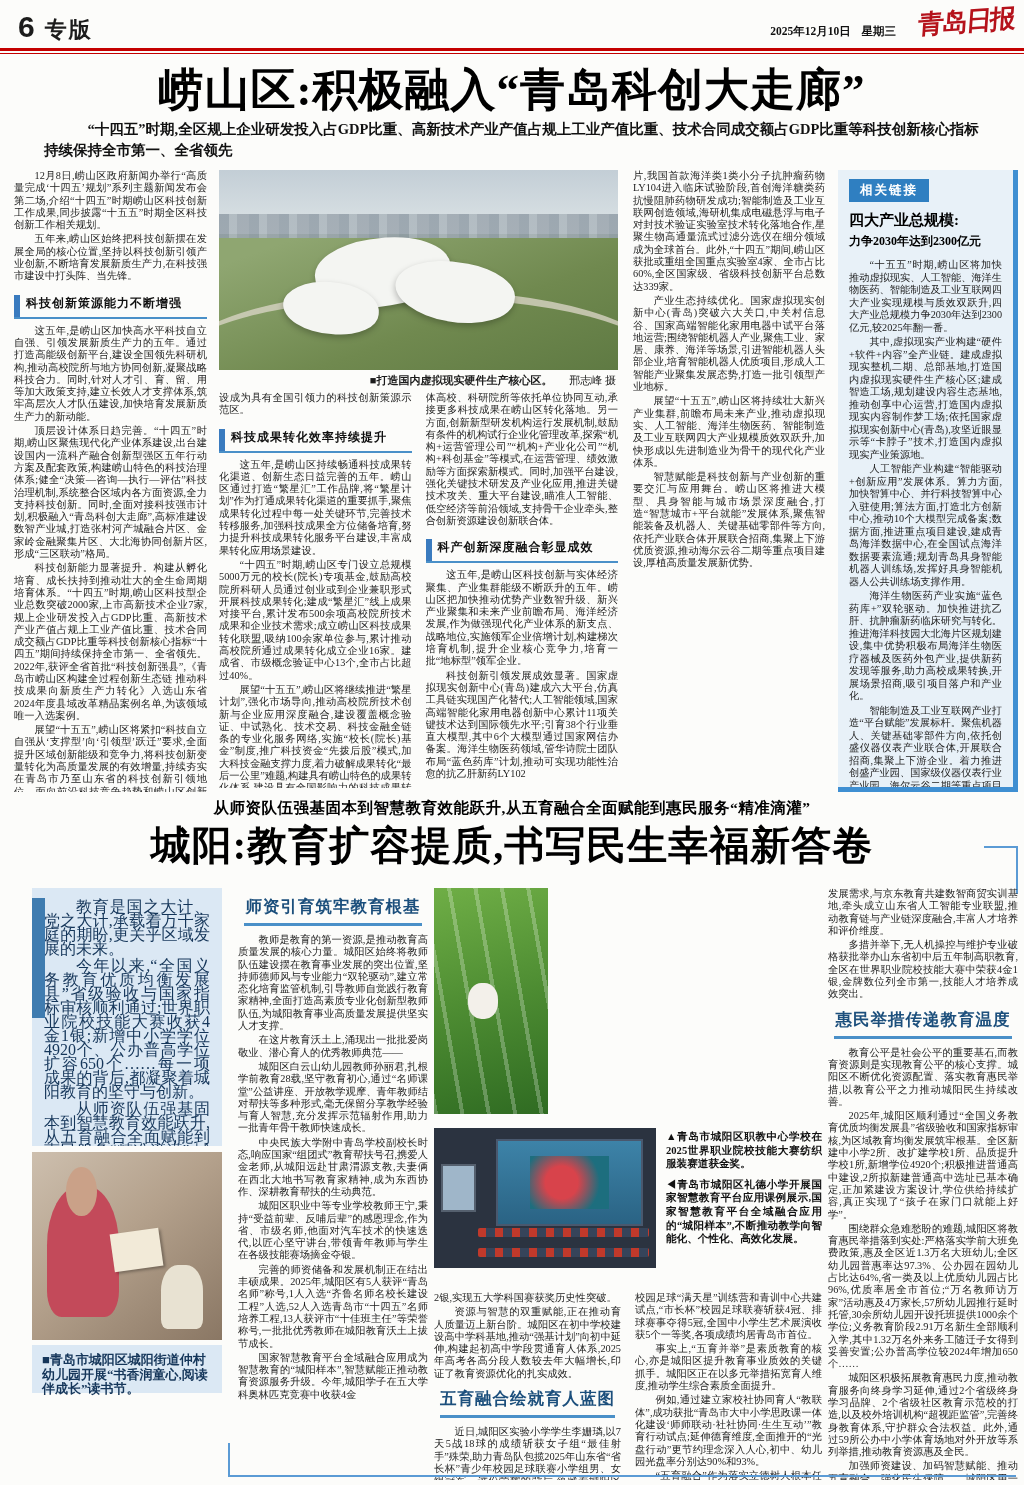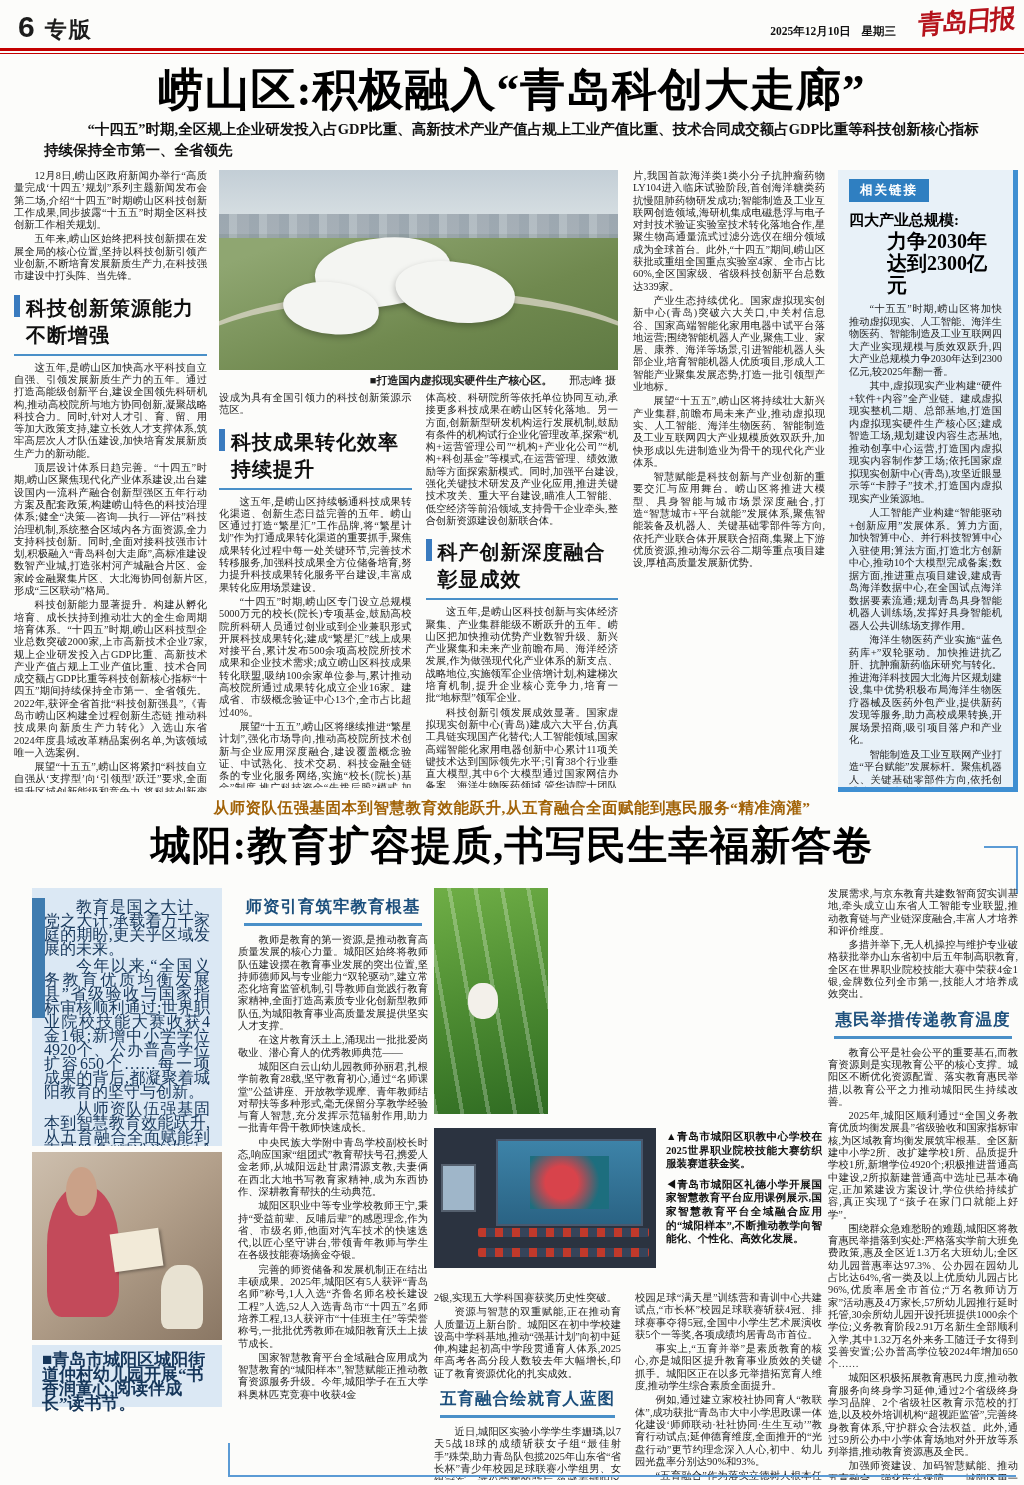--- a/index.html
+++ b/index.html
@@ -26,21 +26,21 @@
   .col { position:absolute; top:0; height:100%; overflow:hidden; }
   .tc1 { left:14px;  width:193px; }
   .tmid{ left:219px; width:399px; }
   .tc4 { left:633px; width:192px; }
   .tsb { left:838px; width:180px; }
 
   .bodytext p { font-size:10.3px; line-height:12.3px; text-align:justify; text-indent:2em;
                 margin-bottom:2px; color:#1d1d1d; }
   .bodytext p.noindent { text-indent:0; }
 
-  .sec-h { position:relative; display:block; font-size:20px; font-weight:bold; color:#101010;
+  .sec-h { position:relative; display:block; font-size:12px; font-weight:bold; color:#101010;
            font-family:"Liberation Sans", sans-serif; letter-spacing:1px;
            padding:6px 0 5px 12px; margin:6px 0 6px; border-bottom:2px solid #4a90c8; }
   .sec-h::before { content:""; position:absolute; left:0; top:6px; width:6px; height:22px; background:#3a7bbf; }
 
   .t-photo { position:relative; width:399px; height:200px; overflow:hidden; background:#9fb2a0; }
   .t-photo .sky  { position:absolute; top:0; left:0; right:0; height:32%;
                    background:linear-gradient(#c3ced6,#dde4e6); }
   .t-photo .cityline { position:absolute; top:22%; left:0; right:0; height:14%;
                    background:repeating-linear-gradient(90deg,#8e9aa4 0 10px,#aab4bb 10px 18px,#98a2ab 18px 30px); opacity:.8; }
   .t-photo .ground { position:absolute; top:34%; left:0; right:0; bottom:0;
@@ -55,26 +55,26 @@
   .t-caption { height:22px; line-height:20px; text-align:right; font-size:11px; font-weight:bold; padding-right:2px; }
   .t-caption .credit { margin-left:14px; font-weight:normal; }
   .t-textrow { display:flex; gap:14px; height:396px; }
   .t-textrow .subcol { flex:1; overflow:hidden; }
 
   
   .tsb { background:#e8f1f8; border-right:5px solid #3f8fd2; border-bottom:5px solid #3f8fd2; padding:9px 11px; }
   .sb-tag { display:inline-block; background:#2f7fc1; color:#fff; font-size:12.5px; font-weight:bold;
             font-family:"Liberation Sans", sans-serif; padding:3px 11px; margin-bottom:8px; letter-spacing:2px; }
   .sb-title1 { font-size:15px; font-weight:900; color:#000; line-height:20px; }
-  .sb-title2 { font-size:20px; font-weight:900; color:#000; line-height:22px; margin-bottom:7px;margin-left:38px; }
+  .sb-title2 { font-size:12px; font-weight:900; color:#000; line-height:22px; margin-bottom:7px; }
   .tsb p { font-size:10.2px; line-height:12.5px; text-align:justify; text-indent:2em; color:#222; margin-bottom:2px; }
 
   
   .b-kicker   { position:absolute; top:798px; left:0; width:100%; text-align:center;
-                font-size:15.5px; font-weight:bold; color:#a16207; letter-spacing:.5px; }
+                font-size:15.5px; font-weight:bold; color:#000000; letter-spacing:.5px; }
   .b-headline { position:absolute; top:818px; left:0; width:100%; text-align:center;
                 font-size:40px; font-weight:900; letter-spacing:1px; color:#000; }
   .b-content  { position:absolute; top:888px; left:0; width:1024px; height:592px; }
   .bc1 { left:32px;  width:190px; }
   .bc2 { left:238px; width:190px; }
   .bmid{ left:434px; width:388px; }
   .bc5 { left:828px; width:190px; }
 
   .sec-h2 { display:block; text-align:center; font-size:16.5px; font-weight:bold; color:#1c4f7c;
             font-family:"Liberation Sans", sans-serif; letter-spacing:1px;
@@ -85,22 +85,22 @@
   .intro-box p { font-size:16px; line-height:14px; text-align:justify; text-indent:2em; color:#15365a; margin-bottom:3px; }
 
   .b-photo-read { position:relative; margin-top:6px; height:188px; overflow:hidden;
                   background:linear-gradient(140deg,#cdbfae 0%,#b4a18c 45%,#8a7764 100%); }
   .b-photo-read .teacher { position:absolute; left:8%; top:18%; width:38%; height:70%;
                   background:#c34a5a; border-radius:45% 45% 20% 20%; }
   .b-photo-read .head { position:absolute; left:18%; top:8%; width:16%; height:26%; background:#caa188; border-radius:50%; }
   .b-photo-read .book { position:absolute; left:42%; top:42%; width:26%; height:20%; background:#f2ead8;
                   transform:rotate(-8deg); box-shadow:2px 2px 3px rgba(0,0,0,.3); }
   .b-photo-read .kid  { position:absolute; right:10%; bottom:6%; width:22%; height:34%; background:#e8e2d2; border-radius:40% 40% 15% 15%; }
-  .b-capbox { margin-top:5px; background:#dbe8f4; padding:8px 10px; font-size:17px; font-weight:bold;
-              line-height:14.5px; color:#15365a; height:62px; }
+  .b-capbox { margin-top:5px; background:#dbe8f4; padding:8px 10px; font-size:13px; font-weight:bold;
+              line-height:14.5px; color:#15365a; height:48px; }
 
   .bmid .row1 { display:flex; gap:6px; height:234px; }
   .photo-group { position:relative; width:268px; height:234px; overflow:hidden; background:#b9bec9; }
   .photo-group .backdrop { position:absolute; top:0; left:0; right:0; height:52%;
               background:linear-gradient(110deg,#2e3c8e,#4656c0 55%,#3a4aa8); }
   .photo-group .bannerline { position:absolute; top:7px; width:100%; text-align:center;
               font-size:6.5px; color:#dfe4ff; letter-spacing:1px; }
   .photo-group .track { position:absolute; top:18px; width:100%; text-align:center;
               font-size:9px; color:#ffffff; font-weight:bold; letter-spacing:1px; }
   .photo-group .slogan { position:absolute; top:38px; width:100%; text-align:center; font-size:26px; font-weight:900;

